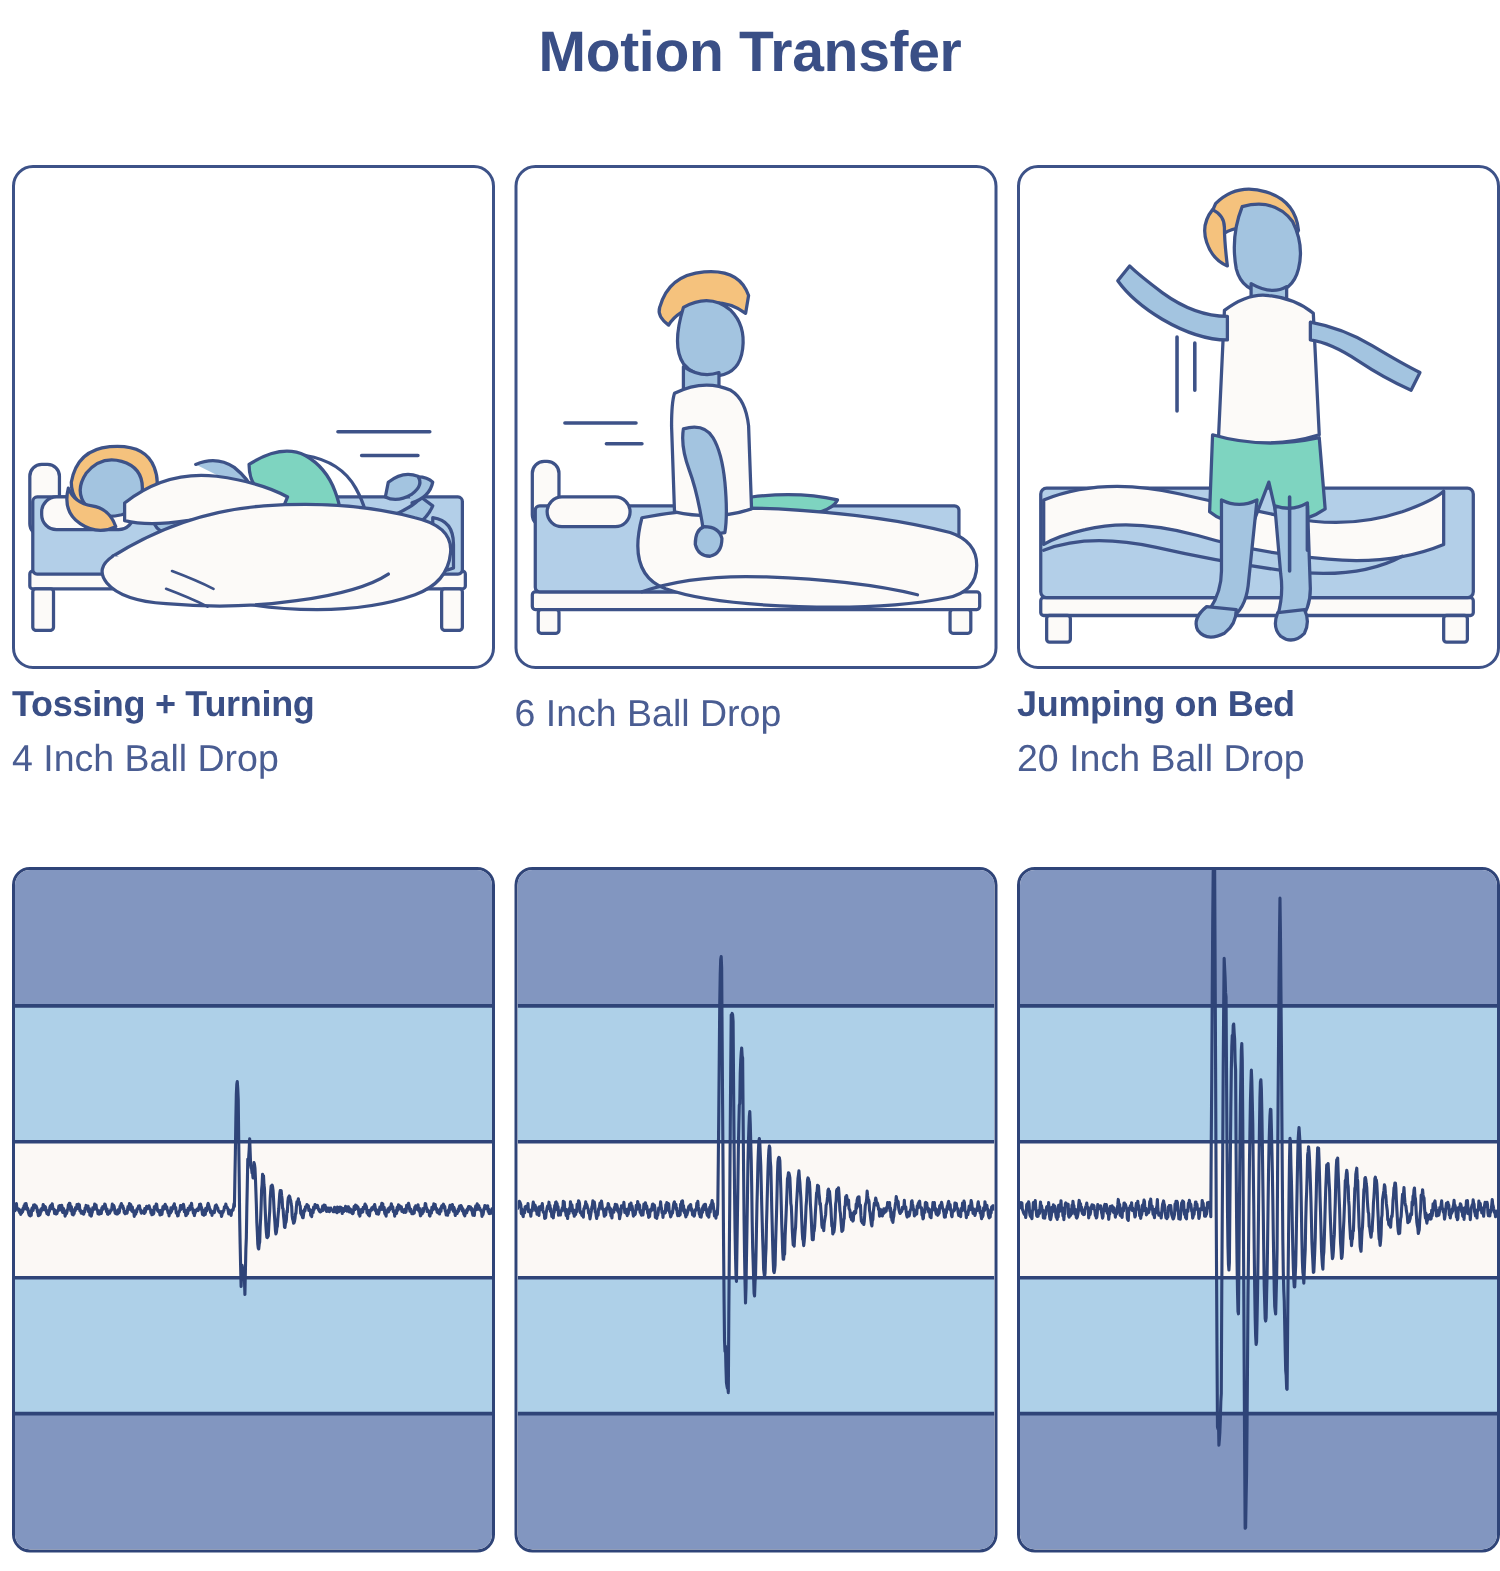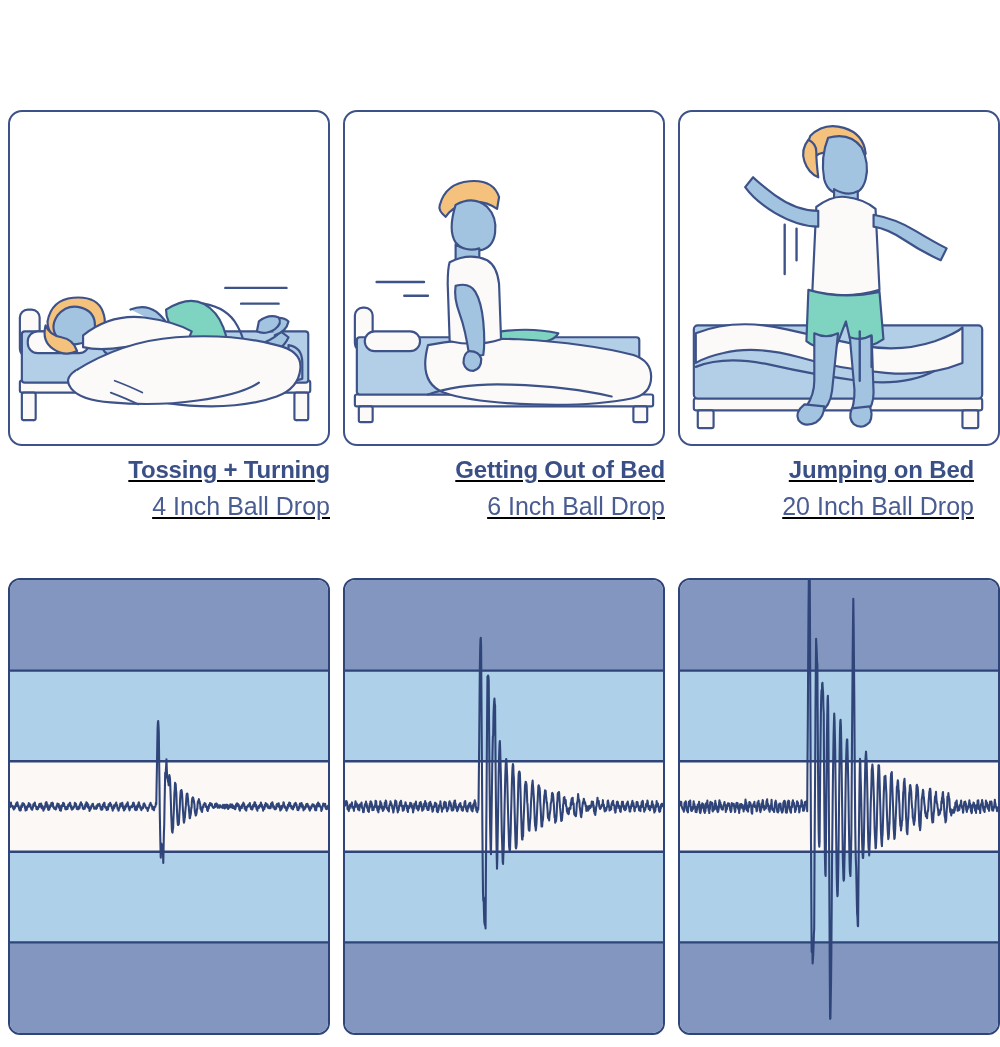--- a/index.html
+++ b/index.html
@@ -51,26 +51,25 @@
 
   
   .cap-row {
     position: absolute;
     top: 455px; left: 8px;
     width: 984px; height: 72px;
   }
   .cap-col {
     position: absolute;
     top: 0; width: 322px;
-    text-align: right;
-    text-decoration: underline;
+    text-align: left;
   }
   .cap-col.c1 { left: 0px; }
   .cap-col.c2 { left: 335px; }
-  .cap-col.c3 { left: 644px; }
+  .cap-col.c3 { left: 670px; }
   .cap-title {
     font-size: 24px;
     font-weight: bold;
     color: #3a4f86;
     line-height: 1.25;
     letter-spacing: -0.2px;
   }
   .cap-sub {
     margin-top: 6px;
     font-size: 25px;
@@ -97,20 +96,21 @@
   .seis-panel.s1 { left: 0px; }
   .seis-panel.s2 { left: 335px; }
   .seis-panel.s3 { left: 670px; }
   .seis-panel svg { display: block; width: 100%; height: 100%; }
 </style>
 </head>
 <body>
 
 <div id="page">
 
+  <div class="title">Motion Transfer</div>
 
   <div class="illus-row">
 
     <div class="illus-panel p1">
       <svg viewBox="0 0 322 336" xmlns="http://www.w3.org/2000/svg">
         <g fill="none" stroke="#3d5288" stroke-width="2.2" stroke-linejoin="round" stroke-linecap="round">
 
           <path d="M14 272 L14 312 M24 302 L24 312 M300 272 L300 312 M290 302 L290 312" fill="#fcfaf8"></path>
           <rect x="10" y="272" width="294" height="12" rx="2" fill="#fcfaf8"></rect>
           <rect x="12" y="284" width="14" height="28" rx="2" fill="#fcfaf8"></rect>
@@ -232,21 +232,20 @@
       </svg>
     </div>
   </div>
 
   <div class="cap-row">
     <div class="cap-col c1">
       <div class="cap-title">Tossing + Turning</div>
       <div class="cap-sub">4 Inch Ball Drop</div>
     </div>
     <div class="cap-col c2">
-      <div class="cap-title">Getting Out of Bed</div>
       <div class="cap-sub">6 Inch Ball Drop</div>
     </div>
     <div class="cap-col c3">
       <div class="cap-title">Jumping on Bed</div>
       <div class="cap-sub">20 Inch Ball Drop</div>
     </div>
   </div>
 
   <div class="seis-row">
     <div class="seis-panel s1">

